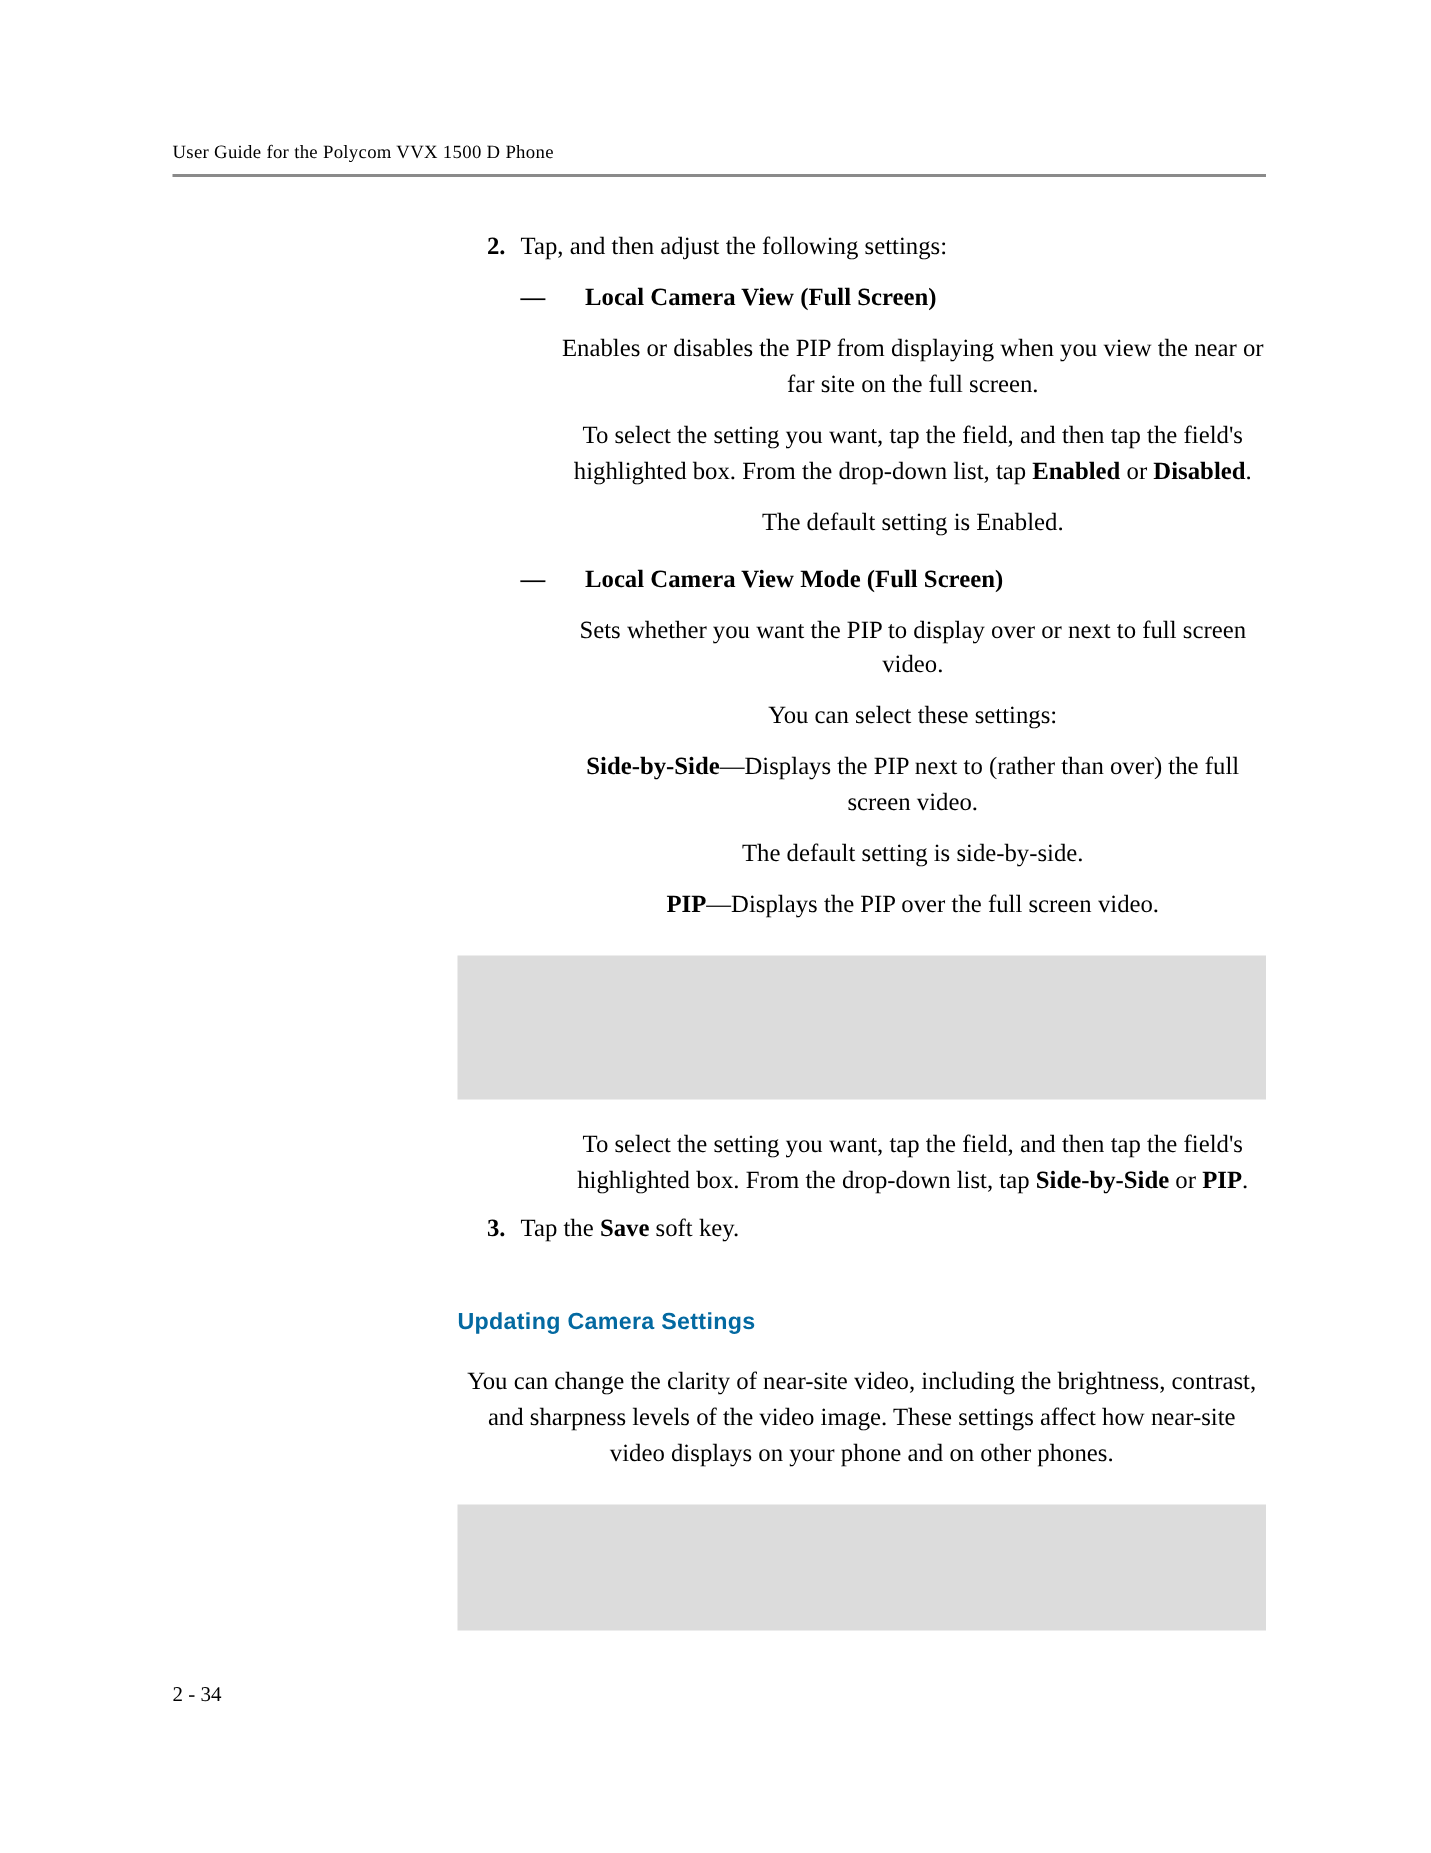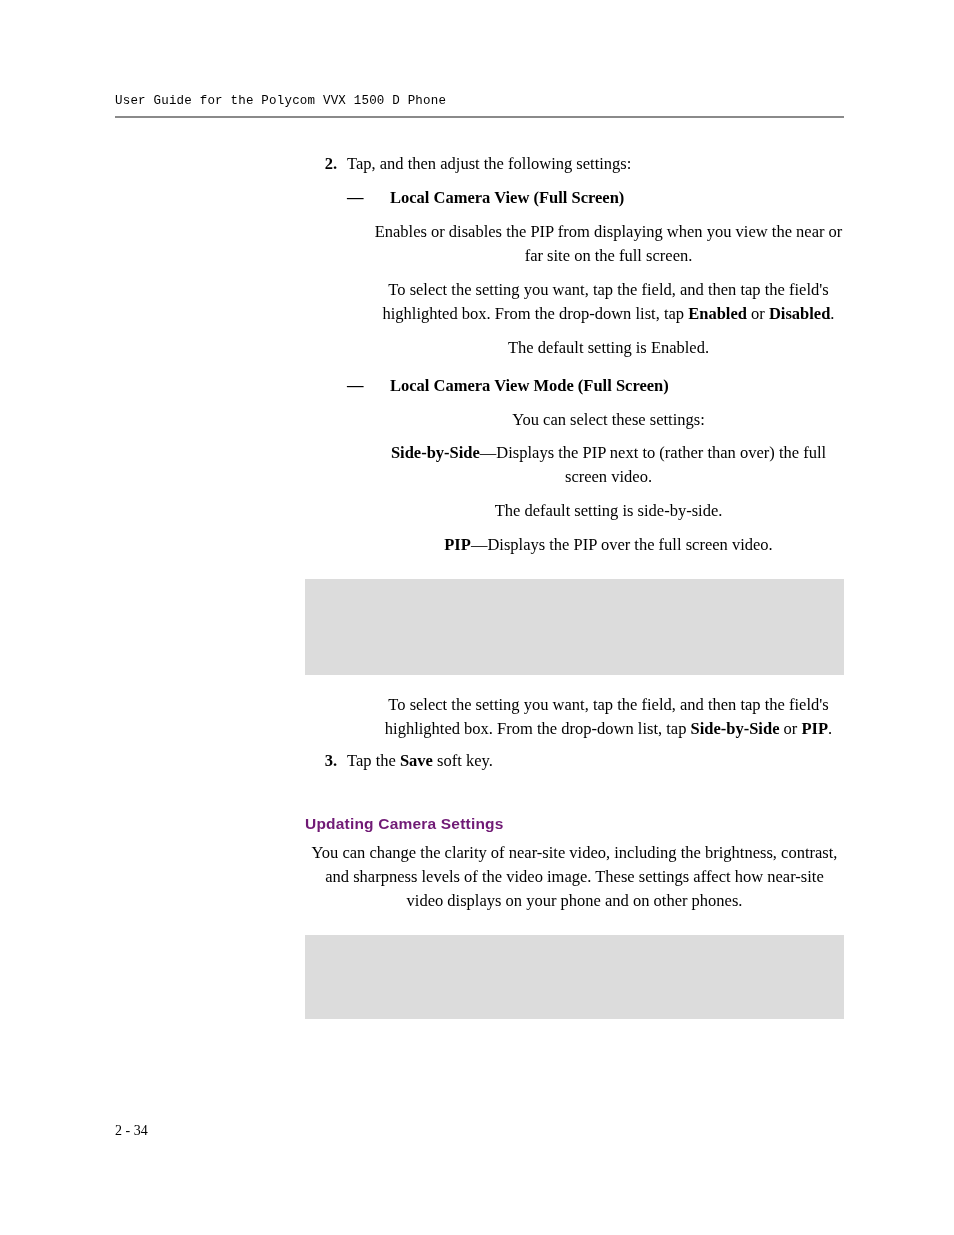--- a/index.html
+++ b/index.html
@@ -15,21 +15,21 @@
     line-height: 1.45;
   }
   .page {
     position: relative;
     width: 954px;
     height: 1235px;
     box-sizing: border-box;
     padding: 92px 110px 0 115px;
   }
   .running-head {
-    font-family: Liberation Mono, monospace;
+    font-family: Liberation Serif, serif;
     font-size: 12.5px;
     color: #000;
     letter-spacing: 0.2px;
     margin-bottom: 6px;
   }
   .head-rule {
     border: none;
     border-top: 2px solid #8a8a8a;
     margin: 0 0 34px 0;
   }
@@ -71,24 +71,24 @@
     height: 96px;
     margin: 22px 0 18px 0;
   }
   .gray-box-tall {
     background: #dcdcdc;
     height: 84px;
     margin: 22px 0 18px 0;
   }
   .section-heading {
     font-family: Futura, "Trebuchet MS", Arial, sans-serif;
-    color: #701a75;
+    color: #0369a1;
     font-weight: bold;
     font-size: 15.5px;
-    margin: 40px 0 6px 0;
+    margin: 40px 0 16px 0;
     letter-spacing: 0.2px;
   }
   .page-num {
     position: absolute;
     left: 115px;
     bottom: 94px;
     font-size: 14px;
     font-family: "Palatino Linotype", "Book Antiqua", Palatino, Georgia, serif;
   }
 </style>
@@ -120,20 +120,21 @@
         </div>
         <div class="sub-para">The default setting is Enabled.</div>
 
         
         <div class="dash-item" style="margin-top:14px;">
           <div class="dash-mark">—</div>
           <div class="dash-body">
             <span class="bold">Local Camera View Mode (Full Screen)</span>
           </div>
         </div>
+        <div class="sub-para">Sets whether you want the PIP to display over or next to full screen video.</div>
         <div class="sub-para">You can select these settings:</div>
         <div class="sub-para">
           <span class="bold">Side-by-Side</span><span>—Displays the PIP next to (rather than over) the full screen video.</span>
         </div>
         <div class="sub-para">The default setting is side-by-side.</div>
         <div class="sub-para">
           <span class="bold">PIP</span><span>—Displays the PIP over the full screen video.</span>
         </div>
       </div>
     </div>

